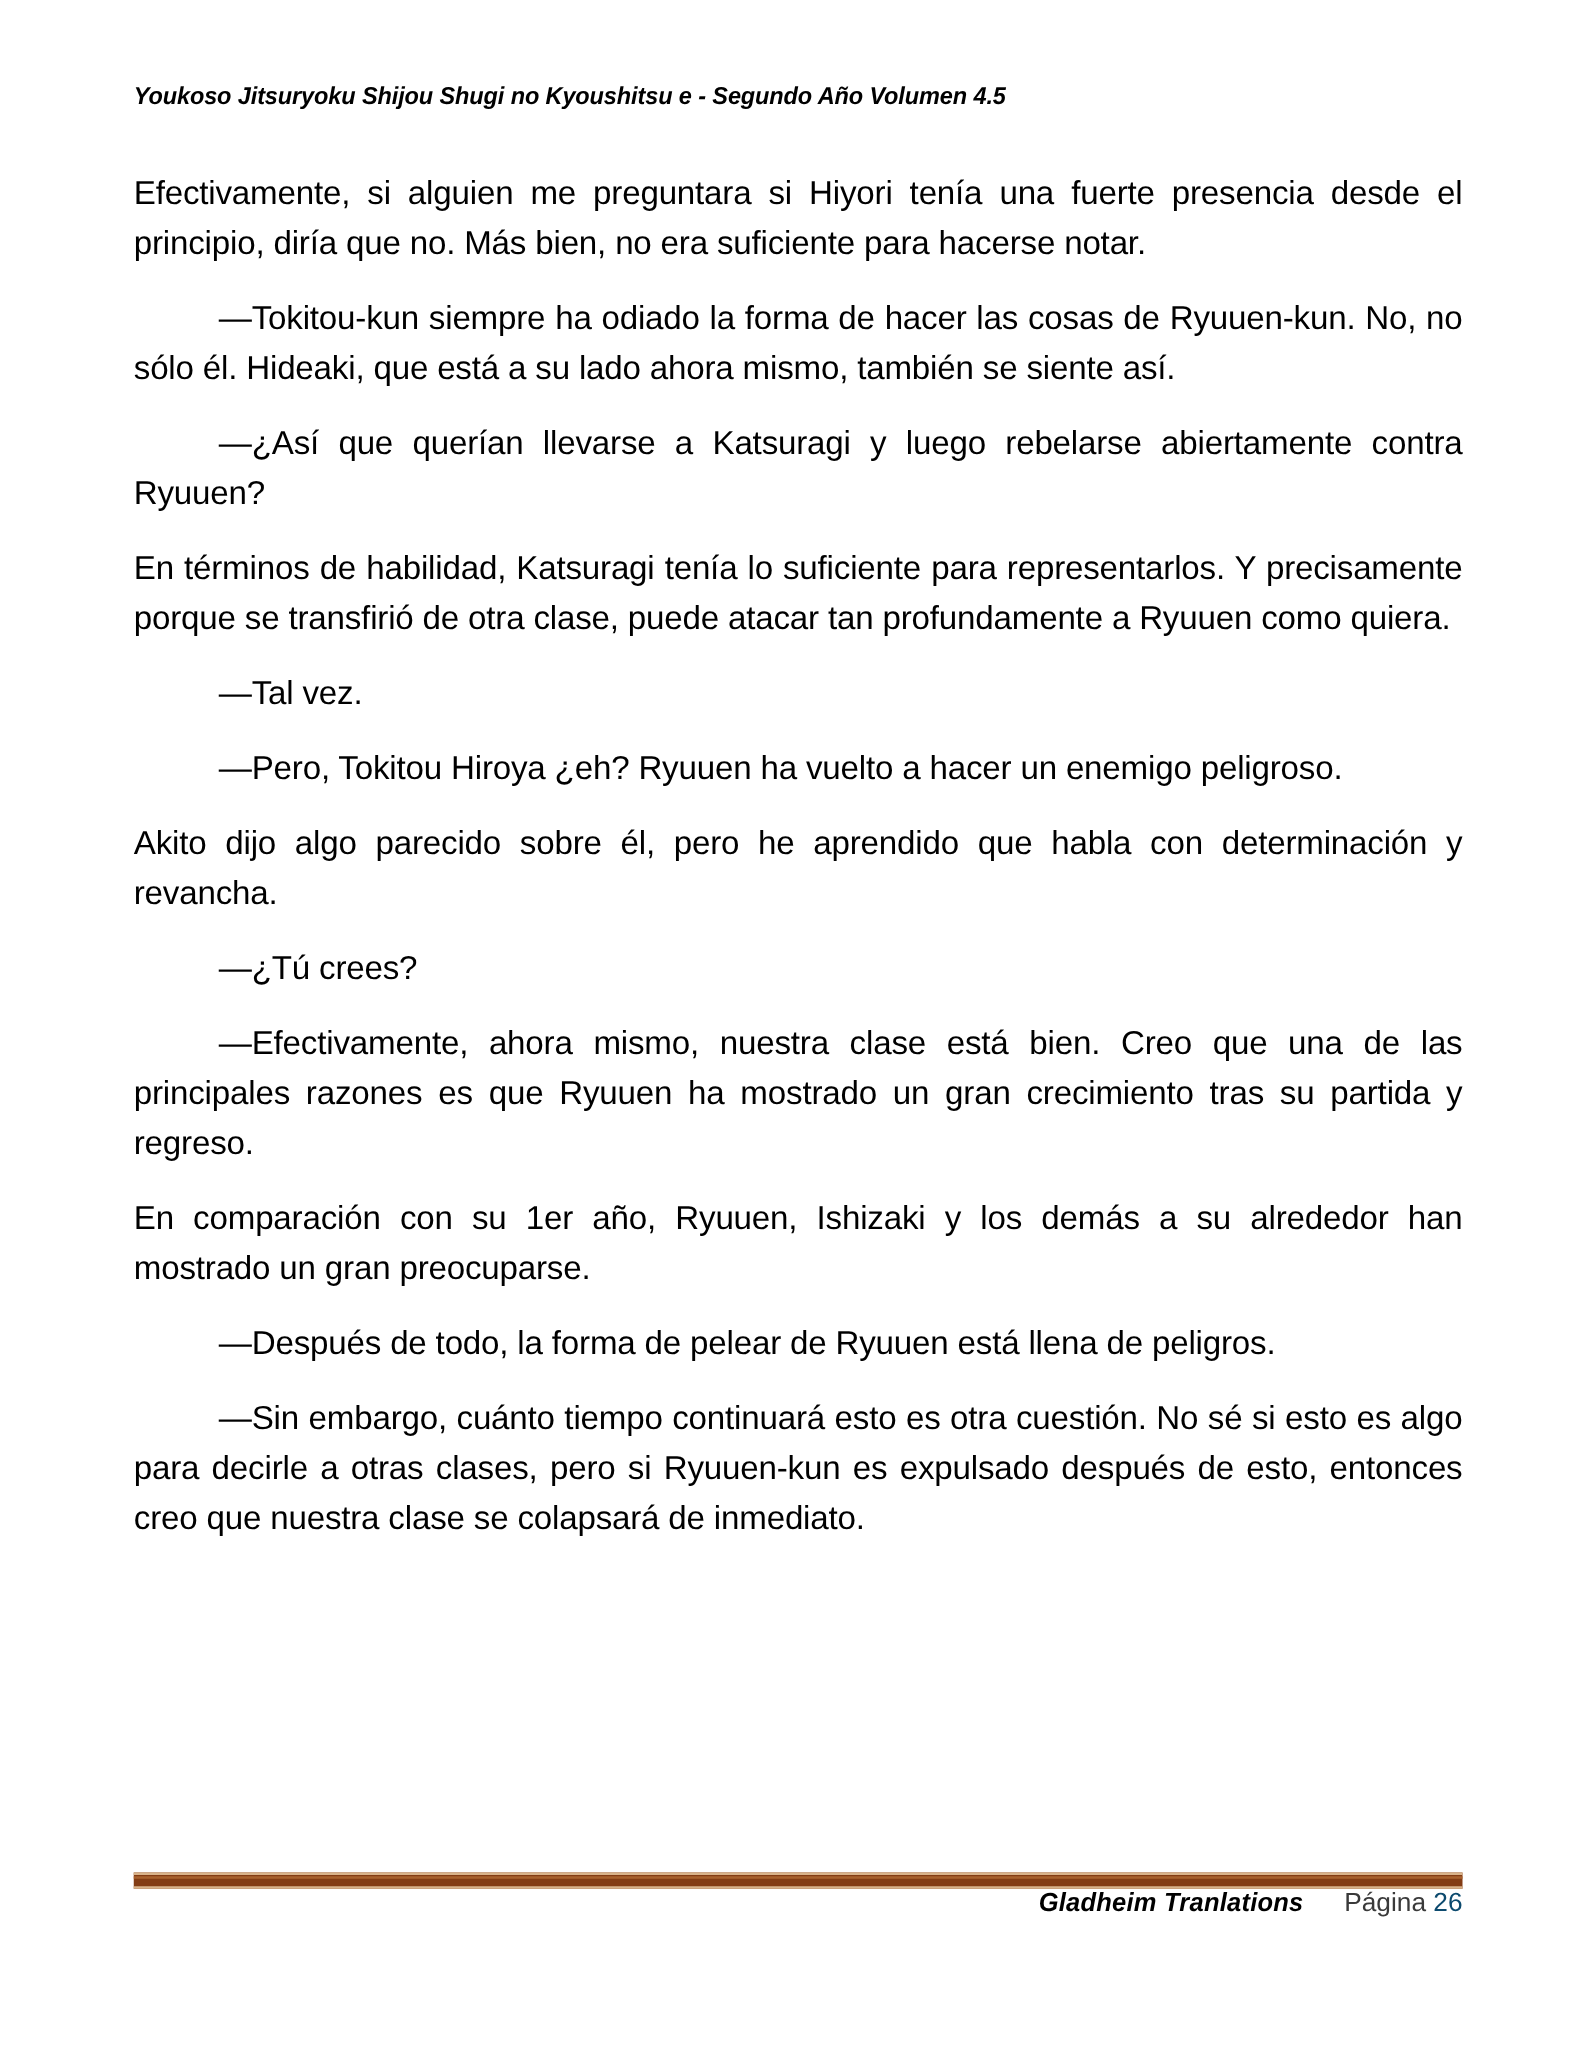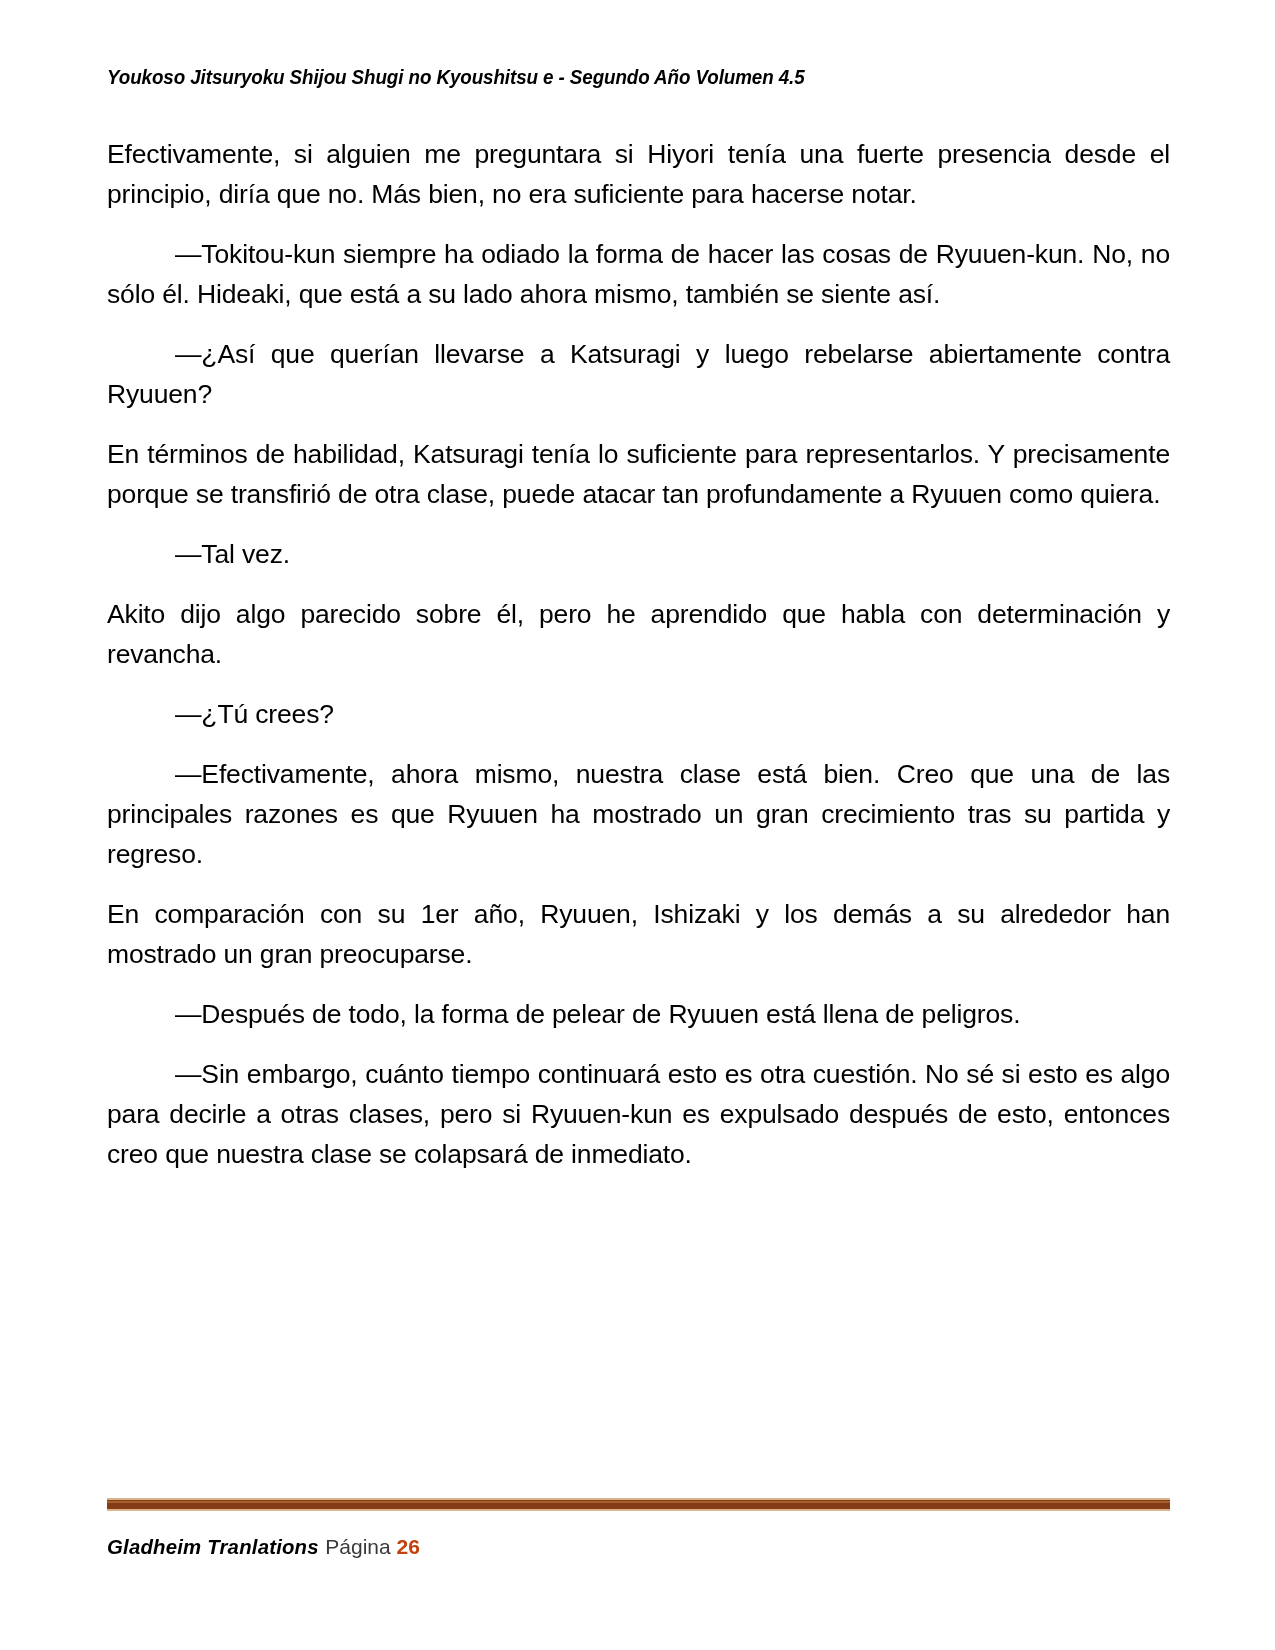--- a/index.html
+++ b/index.html
@@ -83,58 +83,60 @@
     content: "";
     position: absolute;
     left: 0; right: 0;
     top: 1px;
     height: 2px;
     background: #a8612e;
   }
   .footer-row {
     display: flex;
     align-items: baseline;
-    justify-content: flex-start;
-    margin-top: 24px;
+    justify-content: flex-end;
+    margin-top: 0;
+    gap: 26px;
   }
   .footer-left {
     font-family: "Liberation Sans", sans-serif;
     font-weight: bold;
     font-style: italic;
     font-size: 21px;
     color: #000000;
     letter-spacing: 0.2px;
     transform: scaleX(0.97);
     transform-origin: left center;
   }
   .footer-right {
     font-family: "Liberation Sans", sans-serif;
     font-size: 21px;
     color: #3a3a3a;
   }
   .footer-right .pagenum {
-    font-weight: bold;
-    color: #c2410c;
+    font-weight: normal;
+    color: #0c4a6e;
   }
 </style>
 </head>
 <body>
 
 <div class="page">
 
   <div class="header">
     <div class="header-title">Youkoso Jitsuryoku Shijou Shugi no Kyoushitsu e - Segundo Año Volumen 4.5</div>
   </div>
 
   <div class="body-area">
       <p class="para">Efectivamente, si alguien me preguntara si Hiyori tenía una fuerte presencia desde el principio, diría que no. Más bien, no era suficiente para hacerse notar.</p>
       <p class="para indent">—Tokitou-kun siempre ha odiado la forma de hacer las cosas de Ryuuen-kun. No, no sólo él. Hideaki, que está a su lado ahora mismo, también se siente así.</p>
       <p class="para indent">—¿Así que querían llevarse a Katsuragi y luego rebelarse abiertamente contra Ryuuen?</p>
       <p class="para">En términos de habilidad, Katsuragi tenía lo suficiente para representarlos. Y precisamente porque se transfirió de otra clase, puede atacar tan profundamente a Ryuuen como quiera.</p>
       <p class="para indent">—Tal vez.</p>
+      <p class="para indent">—Pero, Tokitou Hiroya ¿eh? Ryuuen ha vuelto a hacer un enemigo peligroso.</p>
       <p class="para">Akito dijo algo parecido sobre él, pero he aprendido que habla con determinación y revancha.</p>
       <p class="para indent">—¿Tú crees?</p>
       <p class="para indent">—Efectivamente, ahora mismo, nuestra clase está bien. Creo que una de las principales razones es que Ryuuen ha mostrado un gran crecimiento tras su partida y regreso.</p>
       <p class="para">En comparación con su 1er año, Ryuuen, Ishizaki y los demás a su alrededor han mostrado un gran preocuparse.</p>
       <p class="para indent">—Después de todo, la forma de pelear de Ryuuen está llena de peligros.</p>
       <p class="para indent">—Sin embargo, cuánto tiempo continuará esto es otra cuestión. No sé si esto es algo para decirle a otras clases, pero si Ryuuen-kun es expulsado después de esto, entonces creo que nuestra clase se colapsará de inmediato.</p>
     </div>
 
   <div class="footer">
     <div class="footer-rule" style="background: rgb(131, 60, 20); border-top-color: rgb(217, 179, 138); border-bottom-color: rgb(217, 179, 138);"></div>

